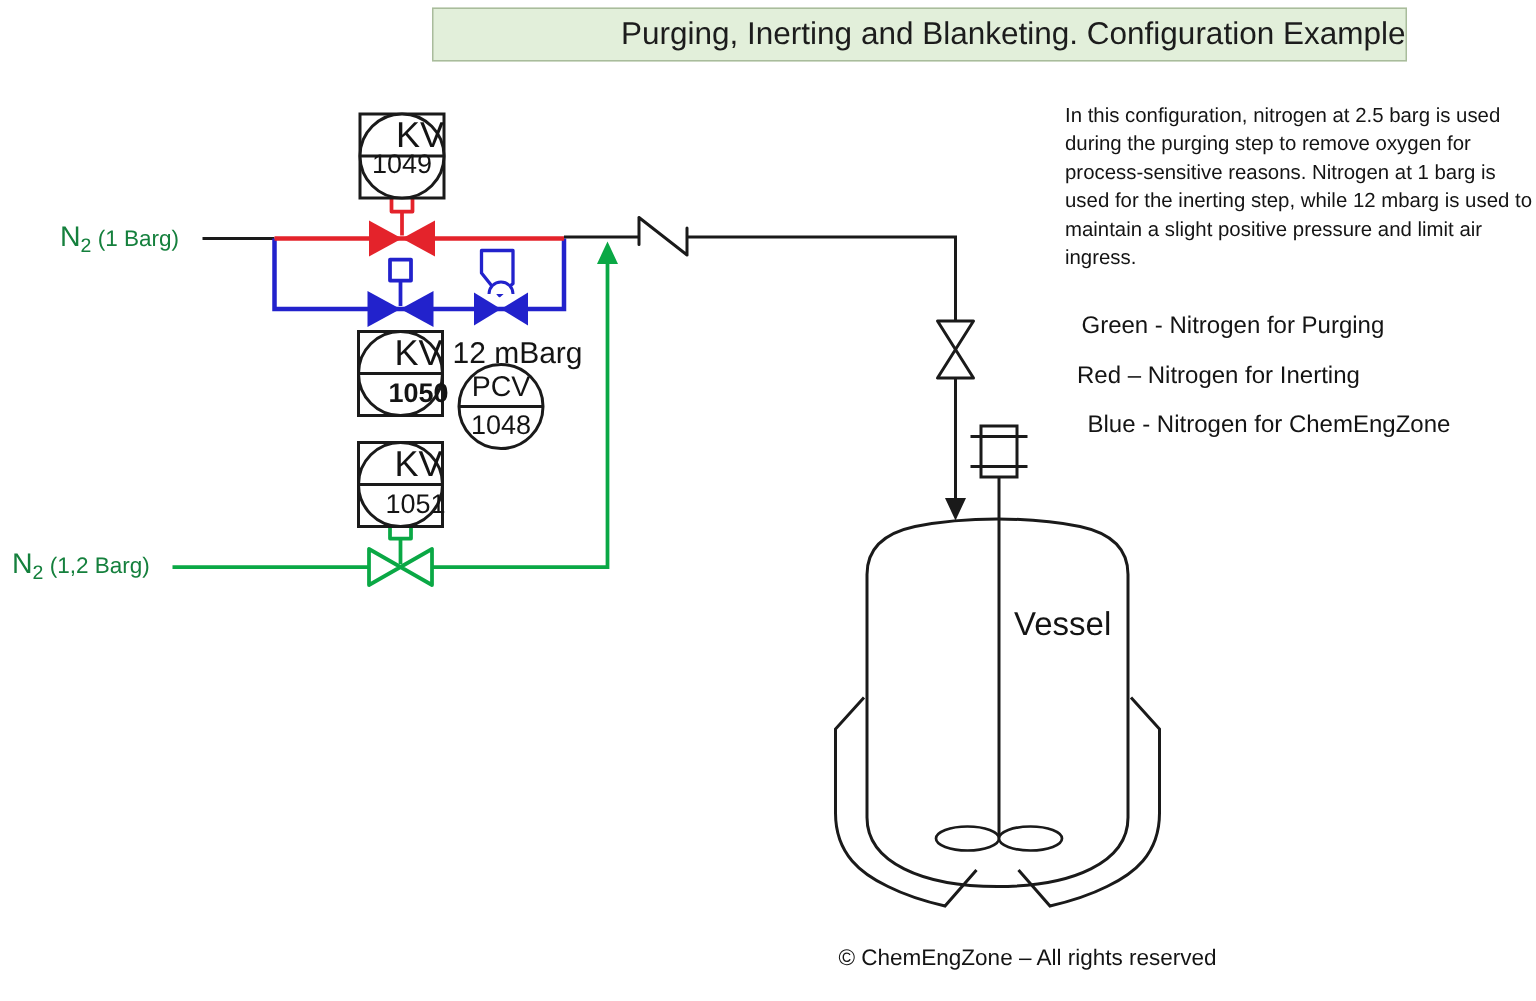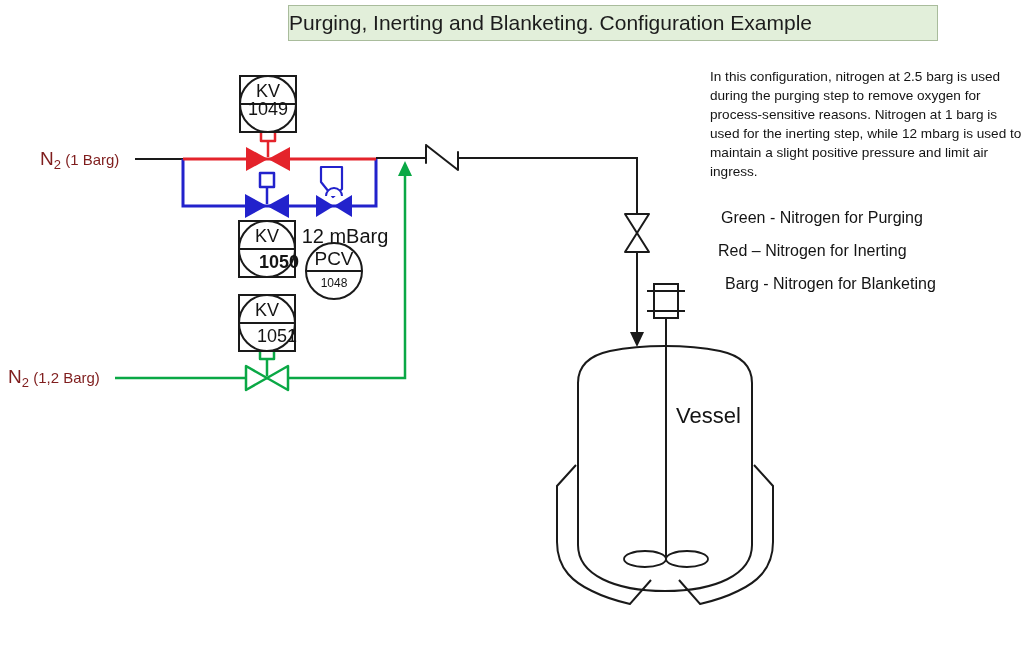--- a/index.html
+++ b/index.html
@@ -5,30 +5,30 @@
   html,body{margin:0;padding:0;background:#ffffff;}
   #stage{
     position:relative;width:1024px;height:667px;background:#ffffff;overflow:hidden;
     font-family:"Liberation Sans", sans-serif;color:#141414;
   }
   #diagram-svg{position:absolute;left:0;top:0;}
   .abs{position:absolute;}
   .title-bar{
     left:288px;top:5px;width:648px;height:34px;
     background:#E2EFDA;border:1px solid #A9BC9C;
-    font-size:21px;line-height:34px;text-align:left;color:#1c1c1c;
+    font-size:21px;line-height:34px;text-align:right;color:#1c1c1c;
   }
-  .src-label{font-size:15px;white-space:nowrap;color:#7f1d1d;}
+  .src-label{font-size:15px;white-space:nowrap;color:#15803d;}
   .src-label .gas{font-size:19px;}
   .src-label .sub{font-size:13px;vertical-align:-4px;}
   .inst-text{position:absolute;text-align:center;color:#141414;white-space:nowrap;}
-  .kv-tag{font-size:18px;line-height:18px;}
+  .kv-tag{font-size:24px;line-height:18px;text-align:right;}
   .kv-num{font-size:18px;line-height:18px;}
   .pcv-tag{font-size:19px;line-height:16px;}
-  .pcv-num{font-size:12px;line-height:15px;}
+  .pcv-num{font-size:18px;line-height:15px;}
   .setpoint{font-size:20px;line-height:17px;}
   .description{
     left:710px;top:67px;width:316px;
     font-size:13.6px;line-height:19px;color:#141414;
   }
   .legend-item{font-size:16px;line-height:22px;white-space:nowrap;color:#141414;}
   .vessel-label{font-size:22px;color:#141414;}
   .copyright{left:500px;top:630px;width:370px;text-align:center;font-size:15px;color:#141414;}
 </style>
 </head>
@@ -147,18 +147,19 @@
   <div class="inst-text kv-num" style="left:239px;top:327px;width:76px;">1051</div>
 
   <div class="inst-text setpoint" style="left:300px;top:228px;width:90px;">12 mBarg</div>
   <div class="inst-text pcv-tag" style="left:306px;top:251px;width:56px;">PCV</div>
   <div class="inst-text pcv-num" style="left:306px;top:276px;width:56px;">1048</div>
 
   <div class="abs description">In this configuration, nitrogen at 2.5 barg is used during the purging step to remove oxygen for process-sensitive reasons. Nitrogen at 1 barg is used for the inerting step, while 12 mbarg is used to maintain a slight positive pressure and limit air ingress.</div>
 
   <div class="abs legend-item" style="left:721px;top:207px;">Green - Nitrogen for Purging</div>
   <div class="abs legend-item" style="left:718px;top:240px;">Red – Nitrogen for Inerting</div>
-  <div class="abs legend-item" style="left:725px;top:273px;">Barg - Nitrogen for Blanketing</div>
+  <div class="abs legend-item" style="left:725px;top:273px;">Blue - Nitrogen for ChemEngZone</div>
 
   <div class="abs vessel-label" style="left:676px;top:403px;">Vessel</div>
 
+  <div class="abs copyright">© ChemEngZone – All rights reserved</div>
 
 </div>
 
 </body></html>

